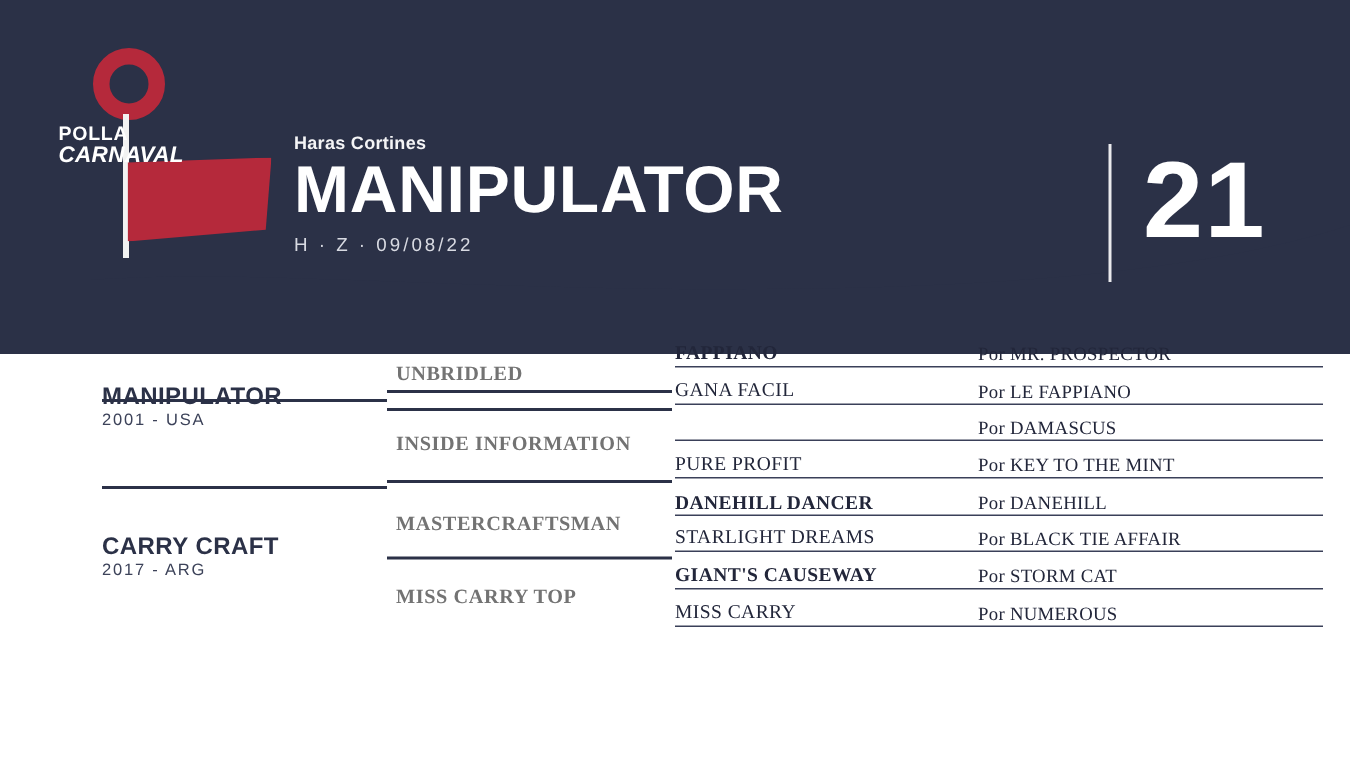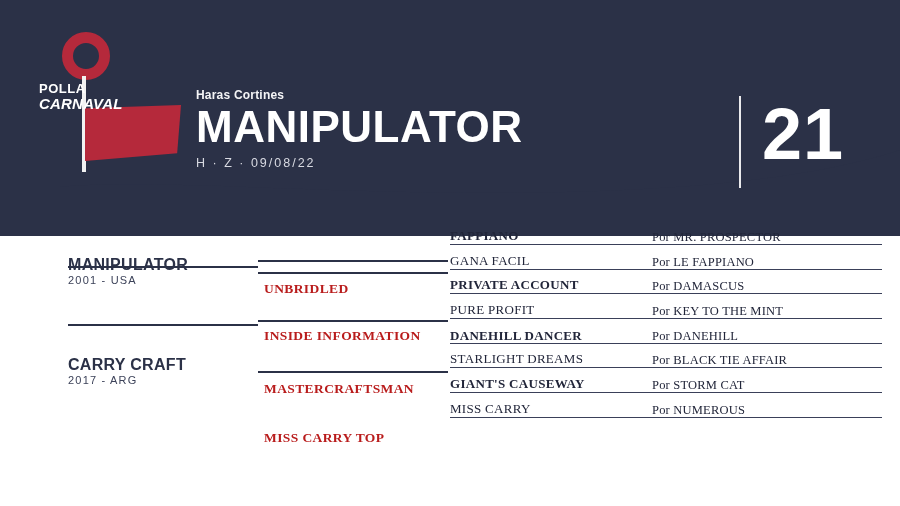--- a/index.html
+++ b/index.html
@@ -177,23 +177,22 @@
     font-family: "Liberation Sans", sans-serif;
     font-size: 11px;
     color: #3c4259;
     letter-spacing: 1.2px;
     margin-top: 0;
   }
   .gp-name {
     font-family: "Liberation Serif", serif;
     font-size: 13.5px;
     font-weight: bold;
-    color: #b91c1c;
+    color: #737373;
     letter-spacing: 0.4px;
-    margin-top: 40px;
   }
   .g3-bold {
     font-family: "Liberation Serif", serif;
     font-size: 13px;
     font-weight: bold;
     color: #22263a;
     letter-spacing: 0.3px;
   }
   .g3-reg {
     font-family: "Liberation Serif", serif;
@@ -287,23 +286,20 @@
     <div class="rule thin" style="left:450px; top:48px; width:432px;"></div>
 
     <div class="cell col3" style="top:55px;">
       <span class="g3-reg">GANA FACIL</span>
     </div>
     <div class="cell col4" style="top:56px;">
       <span class="g4">Por LE FAPPIANO</span>
     </div>
     <div class="rule thin" style="left:450px; top:73px; width:432px;"></div>
 
-    <div class="cell col3" style="top:79px;">
-      <span class="g3-bold">PRIVATE ACCOUNT</span>
-    </div>
     <div class="cell col4" style="top:80px;">
       <span class="g4">Por DAMASCUS</span>
     </div>
     <div class="rule thin" style="left:450px; top:97px; width:432px;"></div>
 
     <div class="cell col3" style="top:104px;">
       <span class="g3-reg">PURE PROFIT</span>
     </div>
     <div class="cell col4" style="top:105px;">
       <span class="g4">Por KEY TO THE MINT</span>

